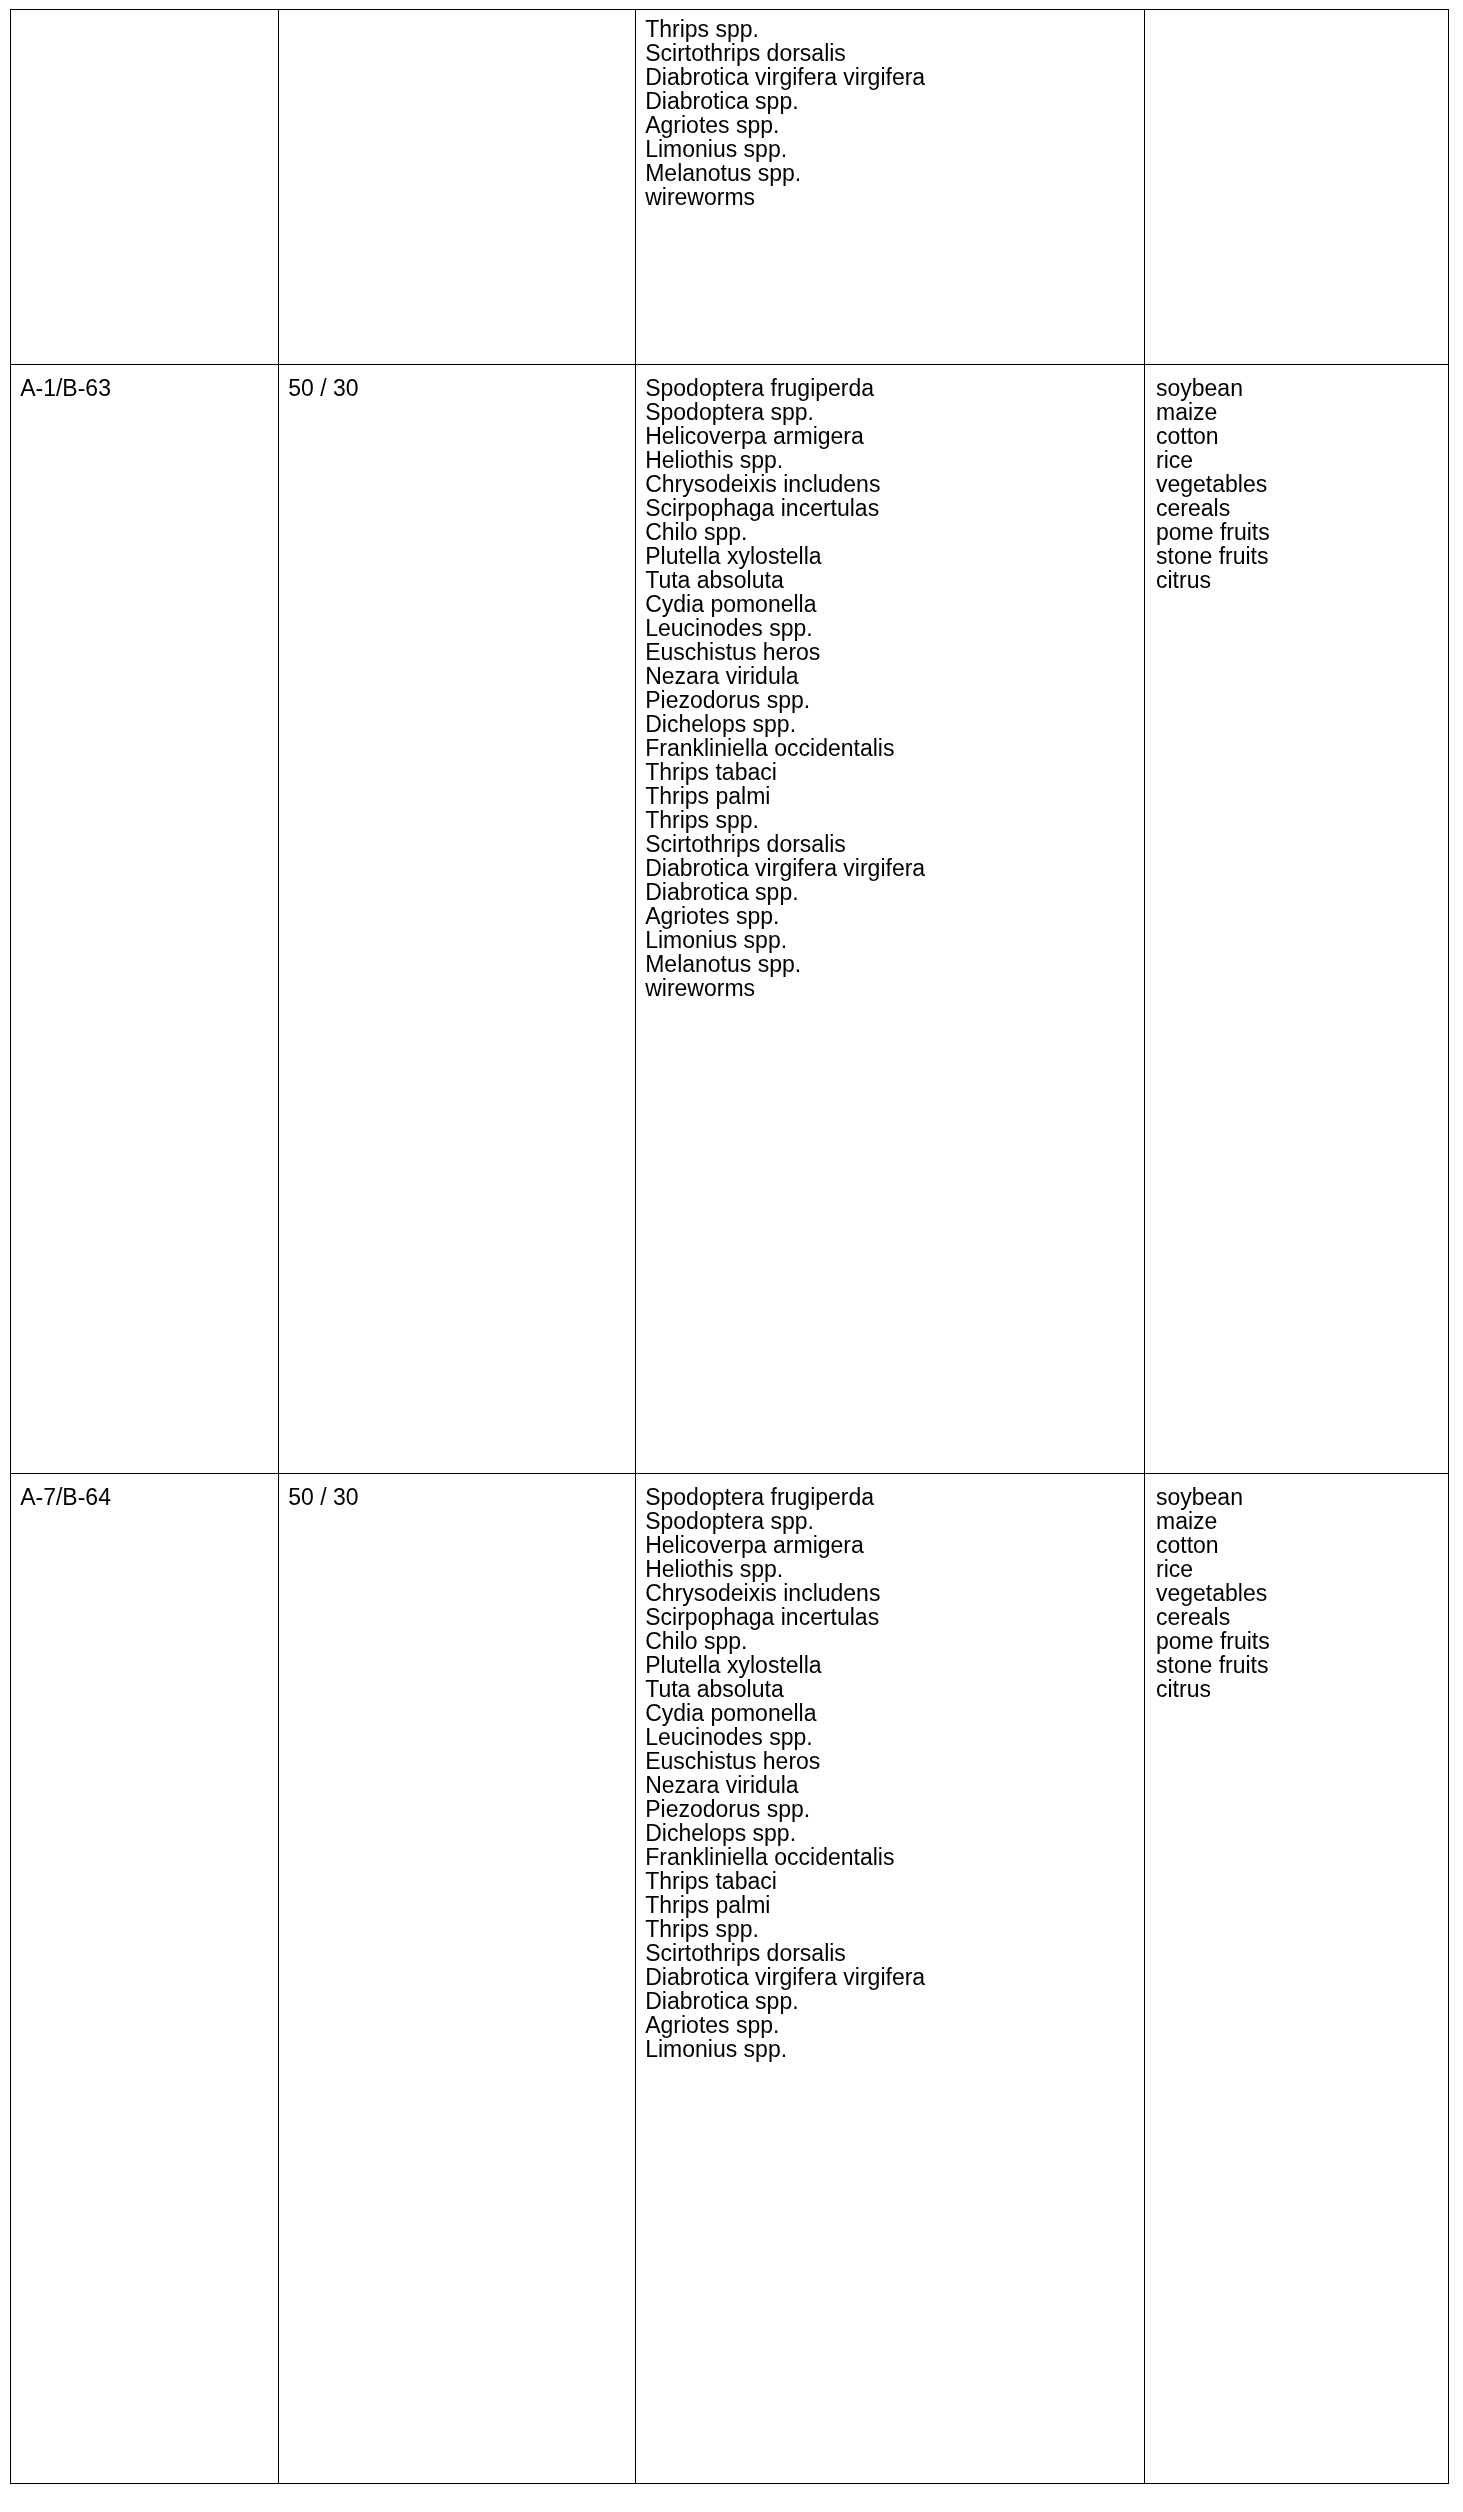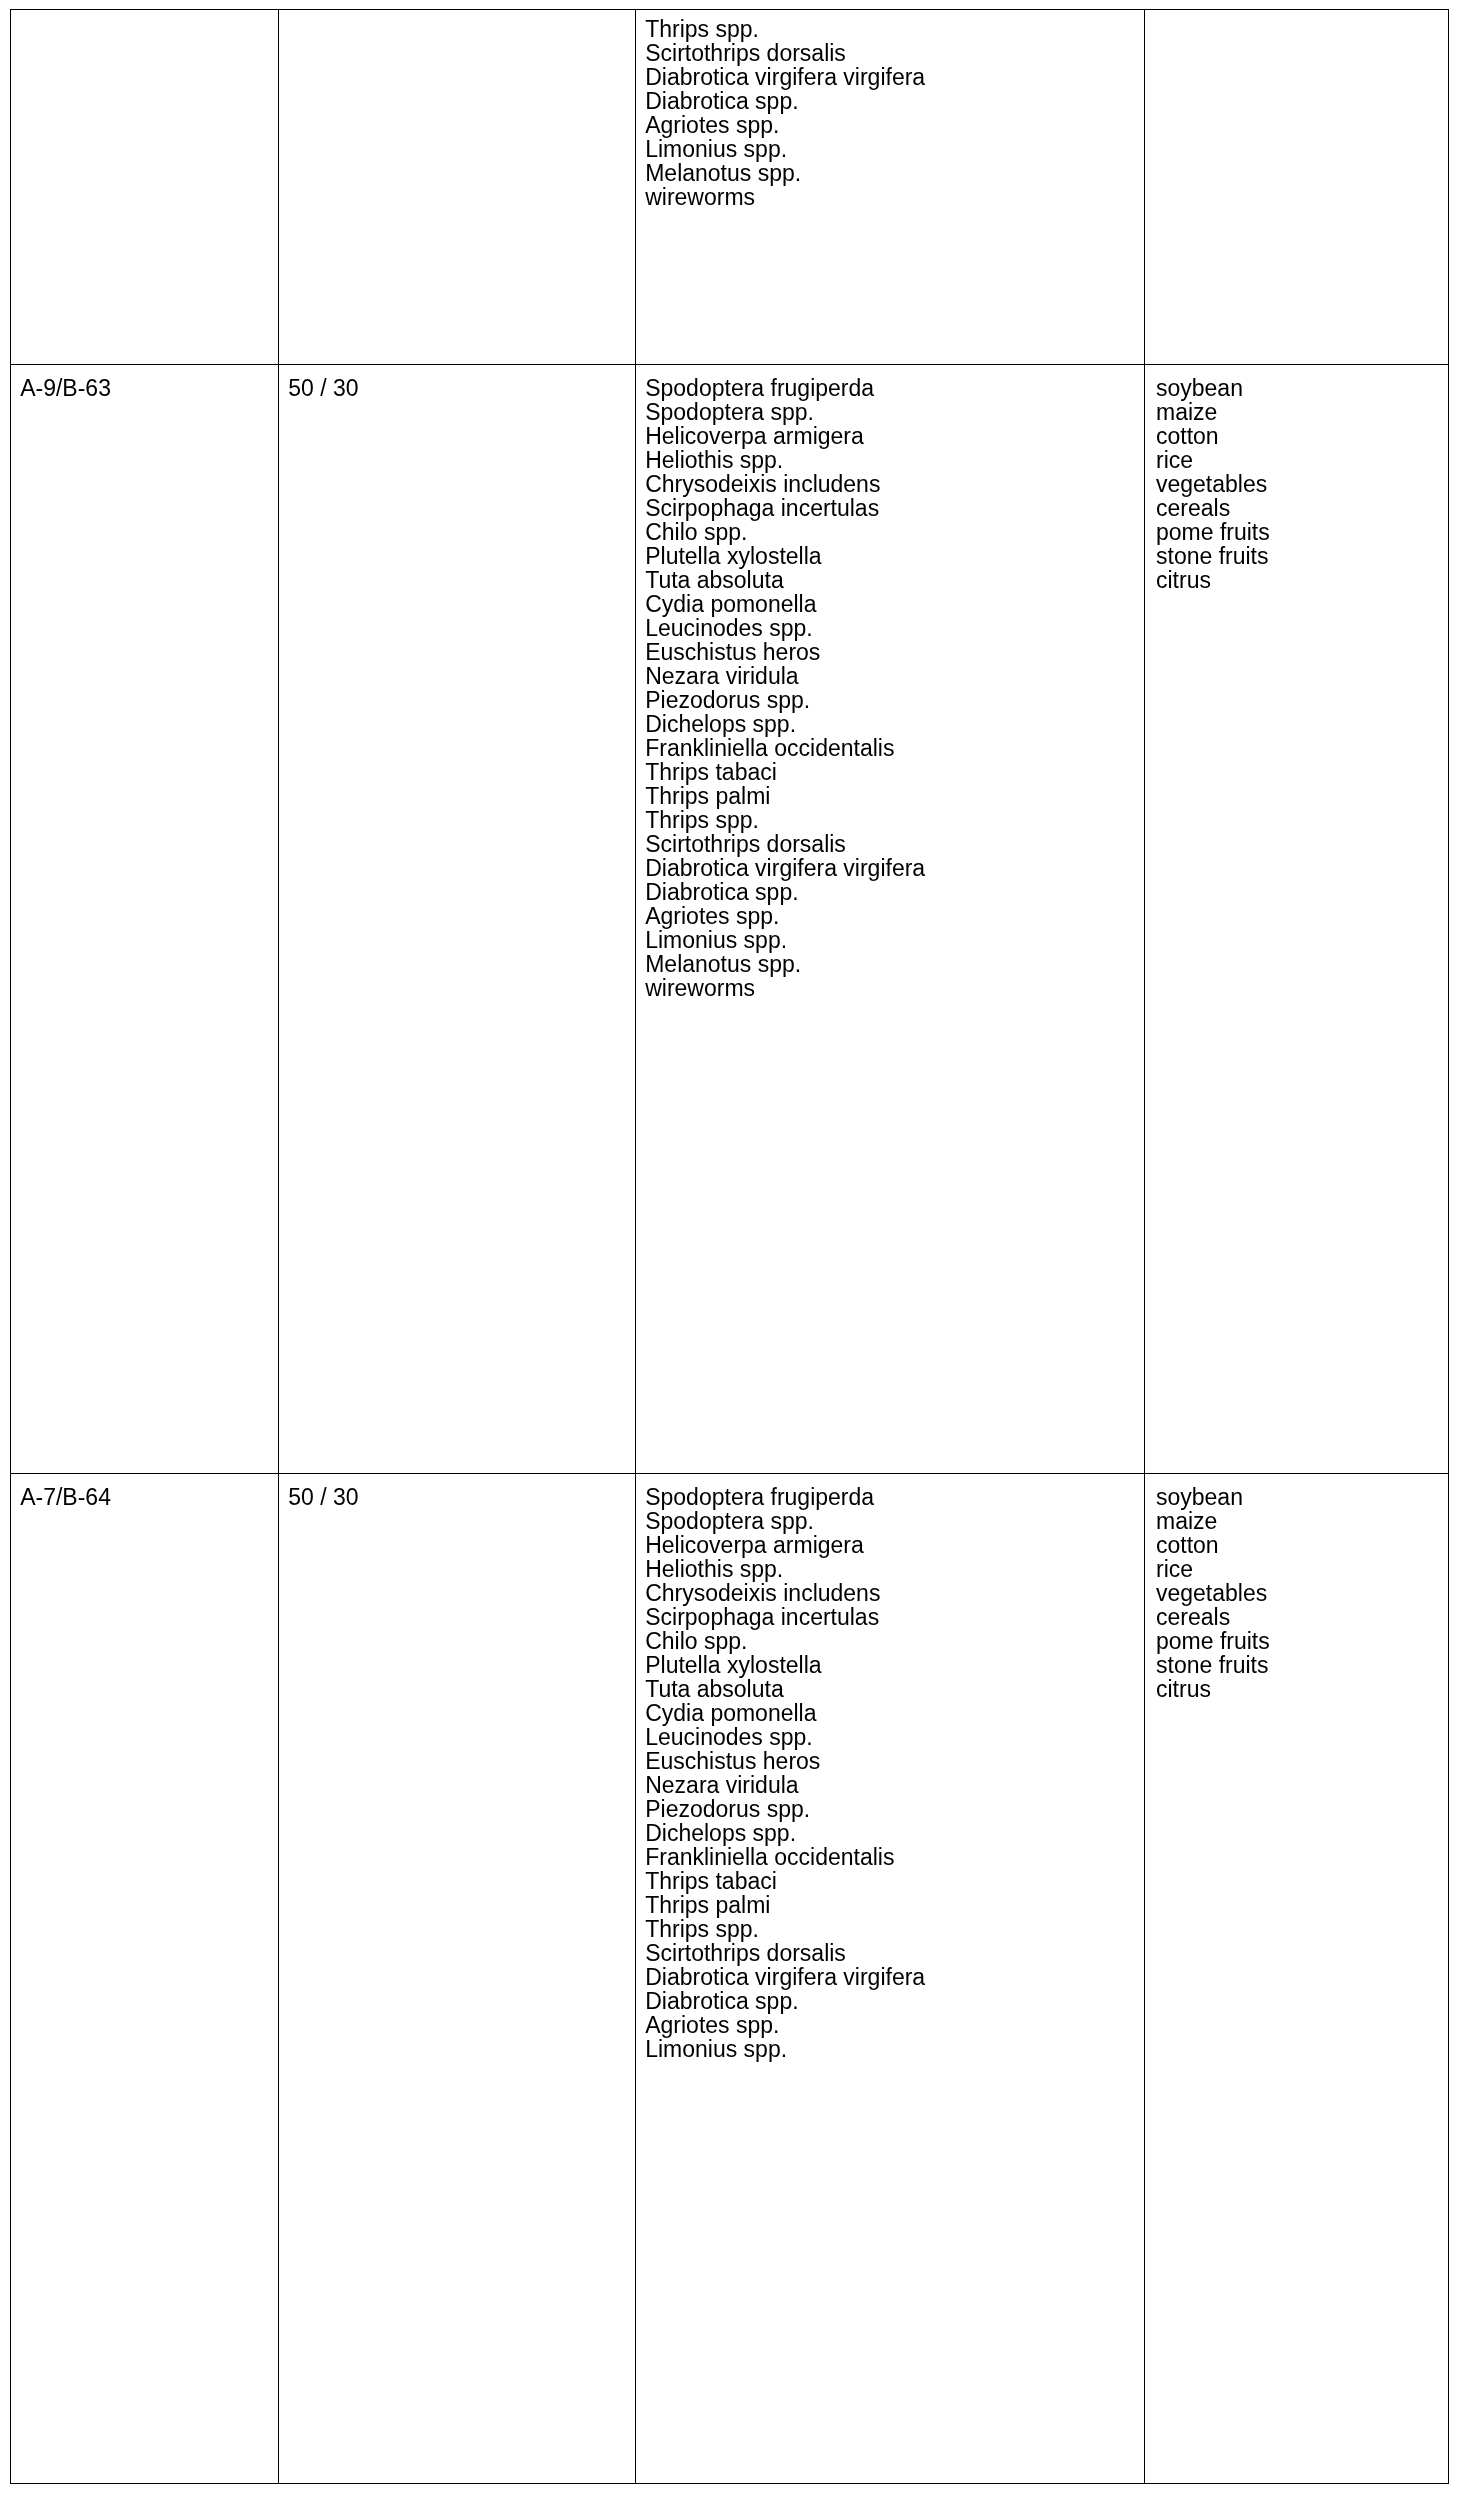--- a/index.html
+++ b/index.html
@@ -108,21 +108,21 @@
             </div>
         </td>
         <td class="col-crop">
           <div class="cellbox first-partial"></div>
         </td>
       </tr>
 
       <tr class="row-63">
         <td class="col-id">
           <div class="cellbox">
-            <div class="line">A-9/B-63</div>
+            <div class="line">A-1/B-63</div>
           </div>
         </td>
         <td class="col-rate">
           <div class="cellbox">
             <div class="line">50 / 30</div>
           </div>
         </td>
         <td class="col-pest">
           <div class="cellbox">
               <div class="line">Spodoptera frugiperda</div>

